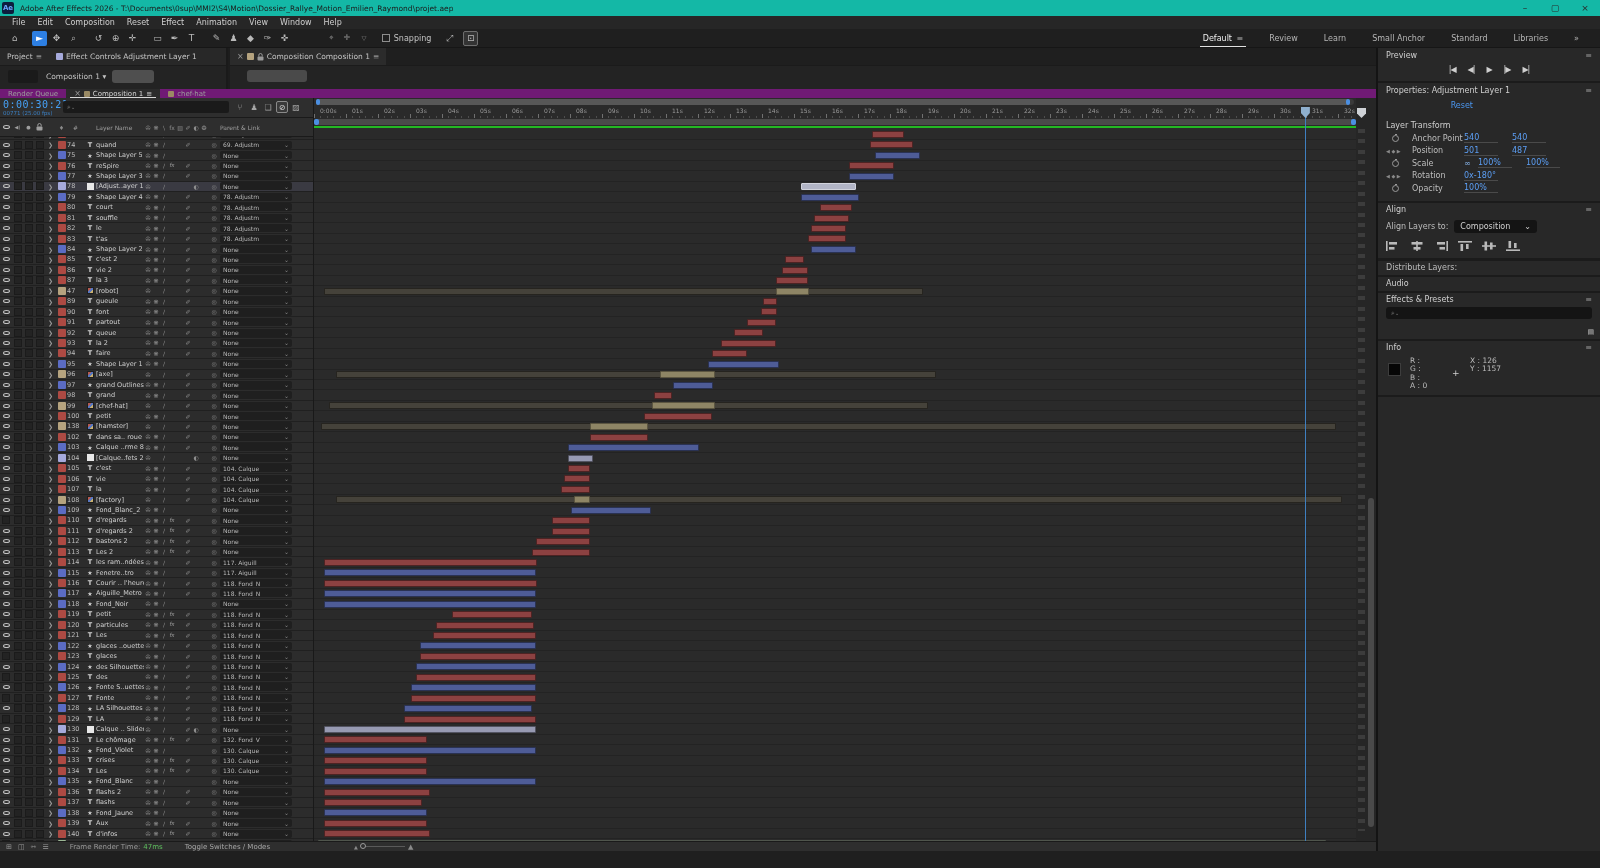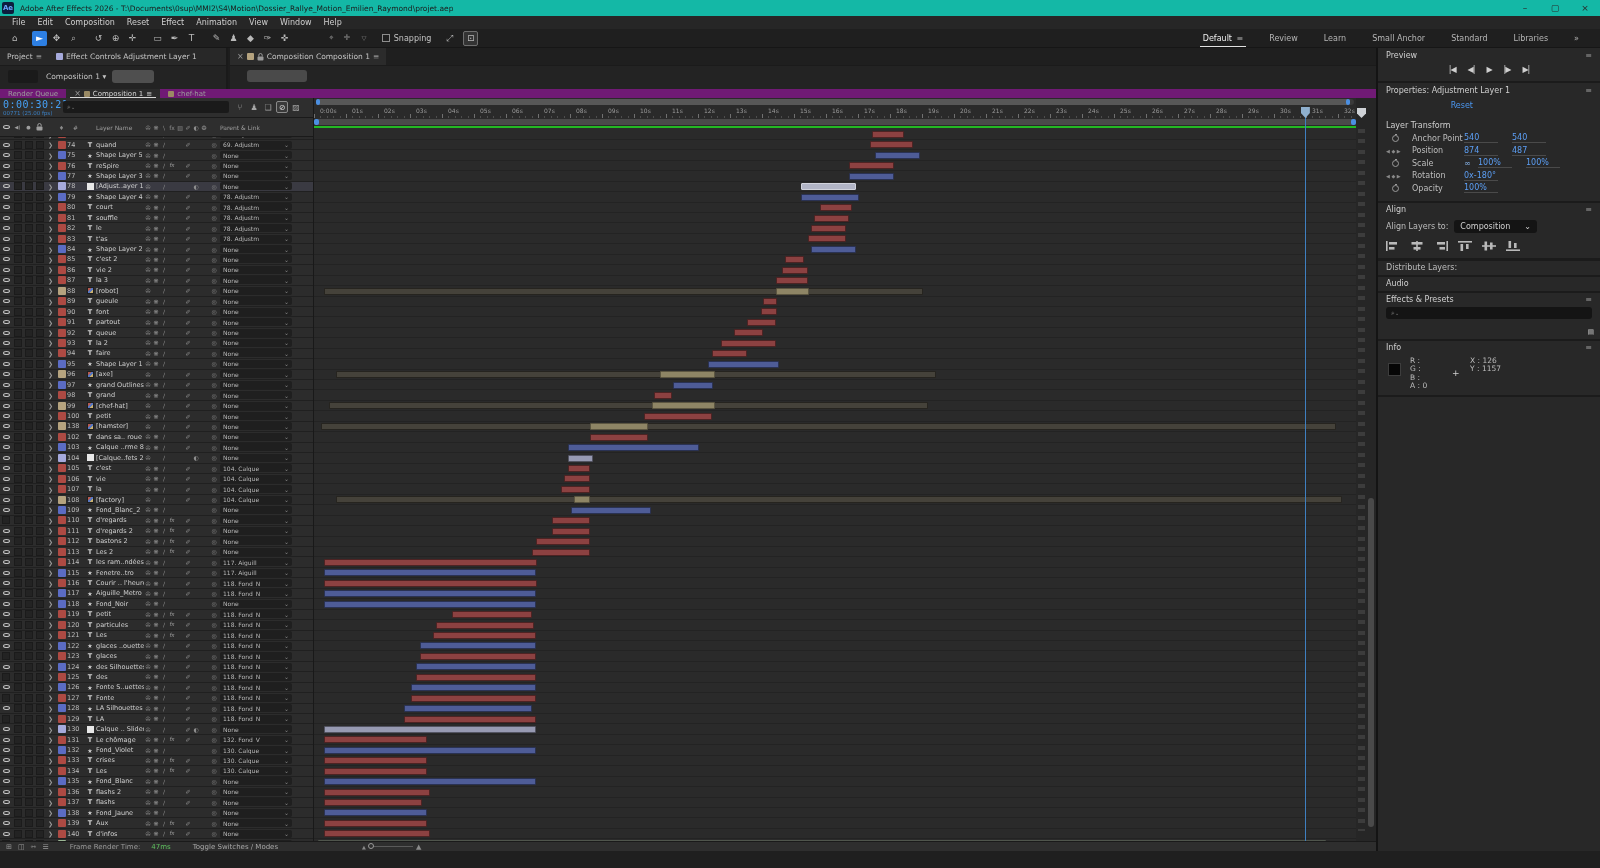--- a/index.html
+++ b/index.html
@@ -134,21 +134,21 @@
     background:repeating-linear-gradient(to bottom,#3c3c3c 0 4px,transparent 4px 10.45px); }
   #gutter-marker { position:absolute; left:1px; top:10px; width:9px; height:10px; background:#cfd2d6;
     clip-path:polygon(0 0,100% 0,100% 55%,50% 100%,0 55%); }
   #vscroll-thumb { position:absolute; right:2px; top:400px; bottom:14px; width:6px; background:#4a4a4a; border-radius:3px;}
 
   
   #tl-bottom { position:absolute; left:0; bottom:0; width:100%; height:10px; background:#2e2e2e;
     border-top:1px solid #1a1a1a; display:flex; align-items:center; z-index:9; font-size:7px; }
   .tlb-ic { color:#9a9a9a; font-size:7px; margin:0 3px; }
   #frt-label { color:#9a9a9a; margin-left:18px; }
-  #frt-value { color:#5fc05f; margin-left:11px; }
+  #frt-value { color:#5fc05f; margin-left:3px; }
   #toggle-sm { color:#a8a8a8; margin-left:22px; }
   #zoomer { display:flex; align-items:center; margin-left:84px; gap:3px; color:#8a8a8a;}
   #zoom-rail { width:44px; height:1px; background:#5a5a5a; position:relative; }
   #zoom-knob { position:absolute; left:-1px; top:-3px; width:6px; height:6px; border:1px solid #9a9a9a; border-radius:50%; background:#2e2e2e;}
   .mtn-s { font-size:5px; } .mtn-b { font-size:7px; }
 
   
   #sidebar { position:absolute; left:1378px; top:48px; width:222px; height:803px; background:#282828; }
   .sb-section { border-bottom:2px solid #1b1b1b; position:relative; }
   .sb-head { height:14px; display:flex; align-items:center; padding:0 8px; color:#cfcfcf; font-size:8px; }
@@ -1000,21 +1000,21 @@
           </span>
           <span class="c-av cell-center">
             <span class="well"></span>
           </span>
           <span class="c-twirl cell-center">
             <span class="twirlic">❯</span>
           </span>
           <span class="c-chip cell-center">
             <span class="chipic" style="background: rgb(181, 163, 127);"></span>
           </span>
-          <span class="c-num nowrap">88</span>
+          <span class="c-num nowrap">47</span>
           <span class="c-type cell-center">
             <span class="tC"></span>
           </span>
           <span class="c-name nowrap">[robot]</span>
           <span class="c-sw">
             <span class="swc">✇</span>
             <span class="swc"></span>
             <span class="swc">∕</span>
             <span class="swc fxb"></span>
             <span class="swc"></span>
@@ -3587,21 +3587,21 @@
             </span>
             <span class="p-label">Anchor Point</span>
             <span class="p-val nowrap">540</span>
             <span class="p-val nowrap">540</span>
           </div>
           <div class="prow">
             <span class="p-ic">
               <span>◀ ◆ ▶</span>
             </span>
             <span class="p-label">Position</span>
-            <span class="p-val nowrap">874</span>
+            <span class="p-val nowrap">501</span>
             <span class="p-val nowrap">487</span>
           </div>
           <div class="prow">
             <span class="p-ic">
               <span class="watch"></span>
             </span>
             <span class="p-label">Scale</span>
             <span class="p-link">∞</span>
             <span class="p-val nowrap">100%</span>
             <span class="p-val nowrap">100%</span>

